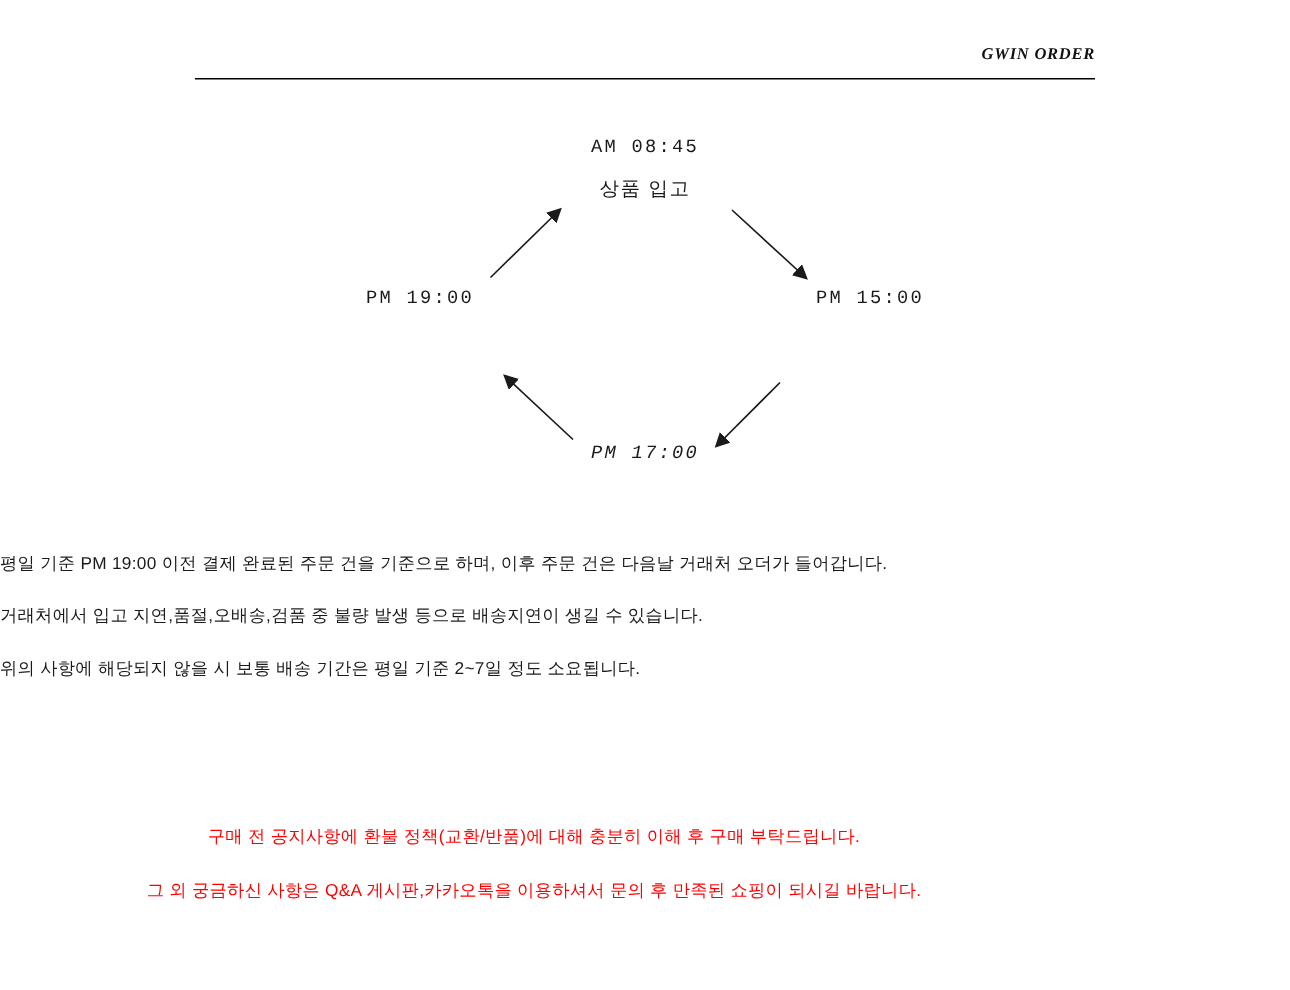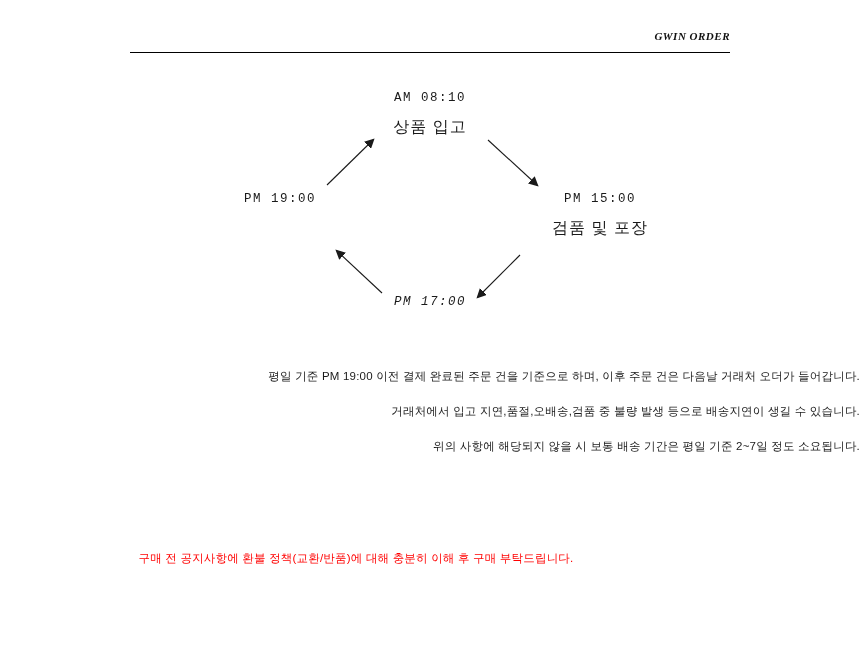--- a/index.html
+++ b/index.html
@@ -64,44 +64,44 @@
     white-space: nowrap;
   }
   .node .time {
     font-family: "Liberation Mono", monospace;
     font-size: 12.5px;
     letter-spacing: 1.5px;
     color: #1a1a1a;
     margin-bottom: 12px;
   }
   .node .label {
-    font-size: 16px;
+    font-size: 13px;
     letter-spacing: 1px;
     color: #1a1a1a;
   }
   .node-top    { left: 330px; top: 16px;  width: 200px; }
-  .node-right  { left: 490px; top: 117px; width: 220px; }
+  .node-right  { left: 470px; top: 117px; width: 220px; }
   .node-bottom { left: 330px; top: 220px; width: 200px; font-style: italic; }
   .node-left   { left: 170px; top: 117px; width: 220px; text-align: center; }
 
   .arrows {
     position: absolute;
     left: 0;
     top: 0;
     width: 860px;
     height: 285px;
   }
 
   
   .notes {
     position: absolute;
     left: 0;
     top: 368px;
     width: 860px;
-    text-align: right;
+    text-align: left;
   }
   .note-line {
     font-size: 11.5px;
     color: #1a1a1a;
     letter-spacing: 0.2px;
     margin-bottom: 19px;
     line-height: 1.4;
   }
   .note-line:last-child { margin-bottom: 16px; }
 
@@ -144,41 +144,41 @@
       <line x1="488" y1="65" x2="537" y2="110" stroke="#1a1a1a" stroke-width="1.1" marker-end="url(#ah)"></line>
 
       <line x1="520" y1="180" x2="478" y2="222" stroke="#1a1a1a" stroke-width="1.1" marker-end="url(#ah)"></line>
 
       <line x1="382" y1="218" x2="337" y2="176" stroke="#1a1a1a" stroke-width="1.1" marker-end="url(#ah)"></line>
 
       <line x1="327" y1="110" x2="373" y2="65" stroke="#1a1a1a" stroke-width="1.1" marker-end="url(#ah)"></line>
     </svg>
 
     <div class="node node-top">
-      <div class="time">AM 08:10</div>
+      <div class="time">AM 08:45</div>
       <div class="label">상품 입고</div>
     </div>
 
     <div class="node node-right">
       <div class="time">PM 15:00</div>
-      <div class="label">검품 및 포장</div>
     </div>
 
     <div class="node node-bottom">
       <div class="time">PM 17:00</div>
     </div>
 
     <div class="node node-left">
       <div class="time">PM 19:00</div>
     </div>
   </div>
 
   <div class="notes">
     <div class="note-line">평일 기준 PM 19:00 이전 결제 완료된 주문 건을 기준으로 하며, 이후 주문 건은 다음날 거래처 오더가 들어갑니다.</div>
     <div class="note-line">거래처에서 입고 지연,품절,오배송,검품 중 불량 발생 등으로 배송지연이 생길 수 있습니다.</div>
     <div class="note-line">위의 사항에 해당되지 않을 시 보통 배송 기간은 평일 기준 2~7일 정도 소요됩니다.</div>
   </div>
 
   <div class="footer-notes">
     <div class="footer-line">구매 전 공지사항에 환불 정책(교환/반품)에 대해 충분히 이해 후 구매 부탁드립니다.</div>
+    <div class="footer-line">그 외 궁금하신 사항은 Q&amp;A 게시판,카카오톡을 이용하셔서 문의 후 만족된 쇼핑이 되시길 바랍니다.</div>
   </div>
 
 </div>
 
 </body></html>

